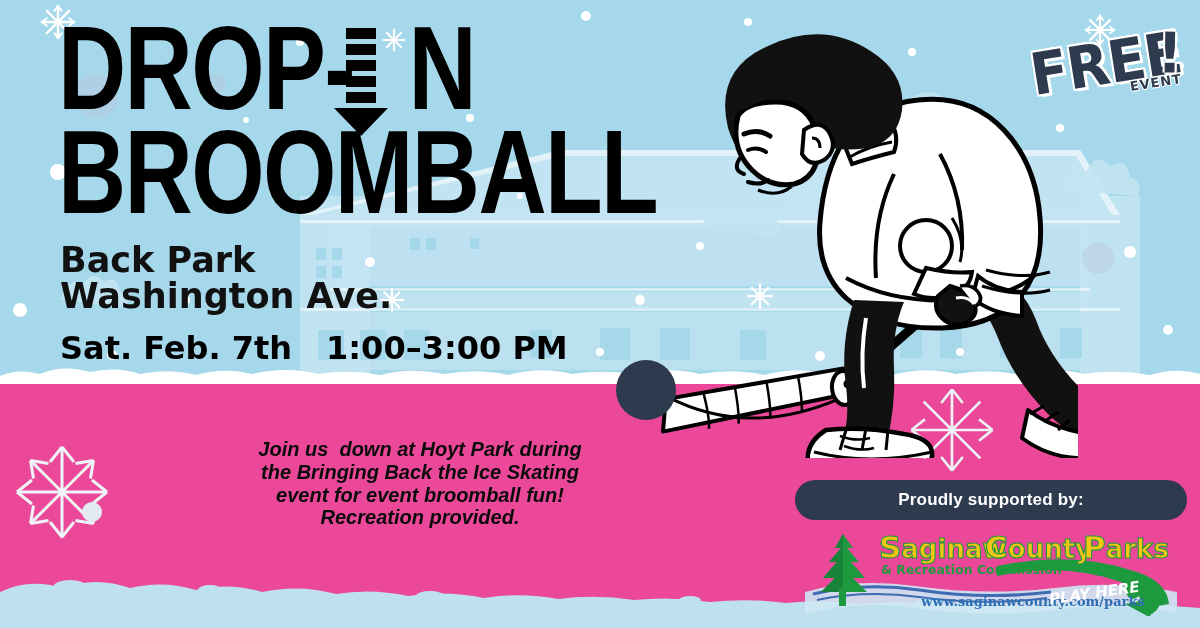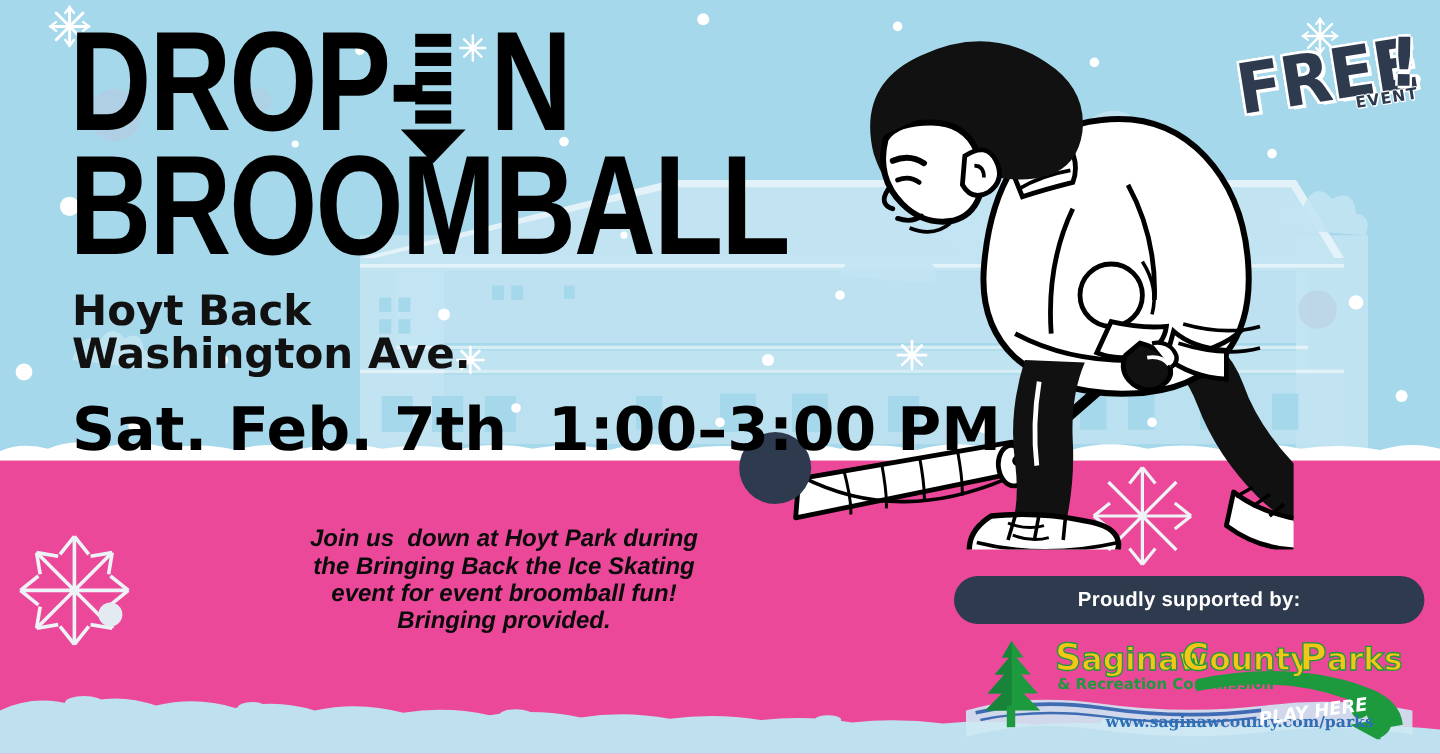--- a/index.html
+++ b/index.html
@@ -75,21 +75,21 @@
     font-size:35px;
     line-height:1.02;
     color:#111111;
     letter-spacing:0px;
     white-space:pre;
   }
   .datetime{
     position:absolute;left:60px;top:329px;z-index:10;
     font-family:"DejaVu Sans", sans-serif;
     font-weight:700;
-    font-size:50px;
+    font-size:32px;
     color:#000000;
     white-space:pre;
     text-align:center;
   }
 
   
   .bodycopy{
     position:absolute;left:120px;top:438px;width:600px;z-index:10;
     text-align:center;
     font-family:"Liberation Sans", sans-serif;
@@ -331,30 +331,30 @@
       <rect x="14" y="0" width="30" height="11"></rect>
       <rect x="14" y="16" width="30" height="11"></rect>
       <rect x="14" y="32" width="30" height="11"></rect>
       <rect x="14" y="48" width="30" height="11"></rect>
       <rect x="14" y="64" width="30" height="11"></rect>
       <path d="M2 80 L56 80 L29 108 Z"></path>
     </g>
   </svg>
 
   <div class="locblock">
-    <div class="loc">Hoyt Back</div>
+    <div class="loc">Back Park</div>
     <div class="loc">Washington Ave.</div>
   </div>
   <div class="datetime"><span>Sat. Feb. 7th</span><span style="display:inline-block;width:34px"></span><span>1:00–3:00 PM</span></div>
 
   <div class="bodycopy">
     <div>Join us  down at Hoyt Park during</div>
     <div>the Bringing Back the Ice Skating</div>
     <div>event for event broomball fun!</div>
-    <div>Bringing provided.</div>
+    <div>Recreation provided.</div>
   </div>
 
   <div class="freebadge">
     <div class="free-word">FREE</div>
     <div class="free-bang">!</div>
     <div class="free-event">EVENT</div>
   </div>
 
   <svg class="player" width="470" height="440" viewBox="0 0 470 440">
 

